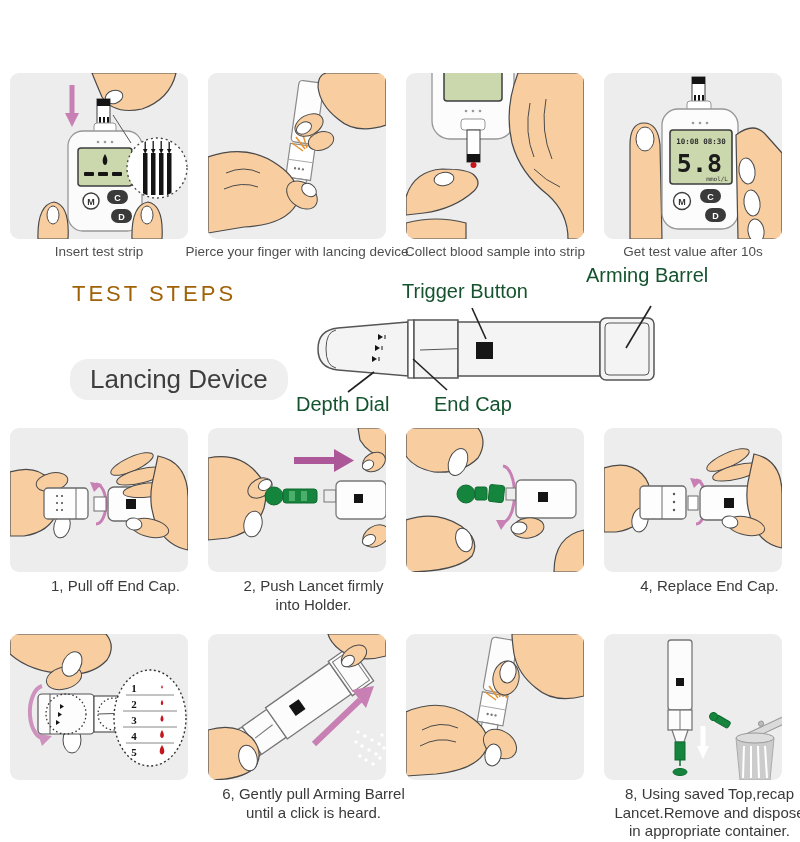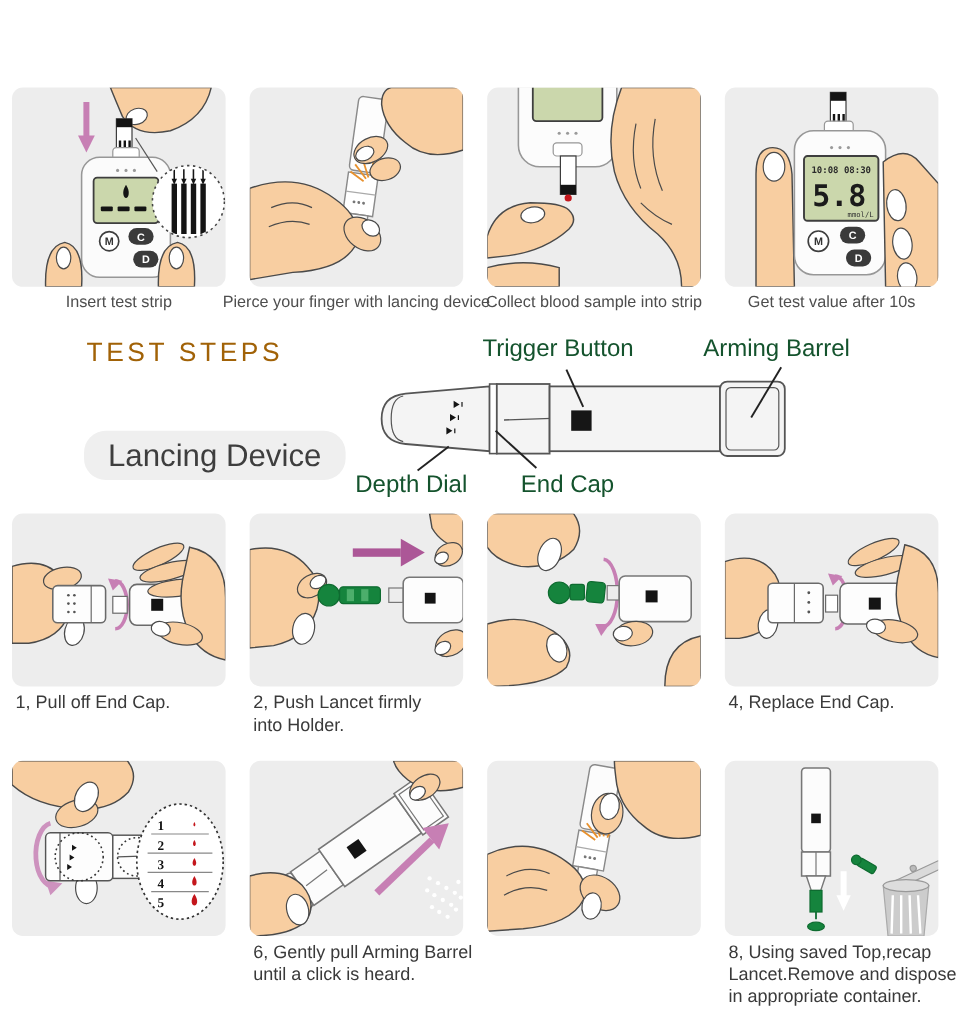--- a/index.html
+++ b/index.html
@@ -1,21 +1,21 @@
 <!DOCTYPE html>
 <html><head>
 <meta charset="utf-8">
 <style>
   html,body{margin:0;padding:0;background:#fff;}
   #stage{position:relative;width:800px;height:842px;background:#ffffff;overflow:hidden;
          font-family:"Liberation Sans",sans-serif;}
   .panel{position:absolute;background:#EDEDED;border-radius:9px;overflow:hidden;}
   .panel svg{display:block;width:100%;height:100%;}
   .cap{position:absolute;width:240px;font-size:13.5px;color:#4E4E4E;text-align:center;}
-  .scap{position:absolute;width:205px;font-size:15px;color:#3A3A3A;line-height:1.24;white-space:pre-line;}
+  .scap{position:absolute;width:205px;font-size:15px;color:#3A3A3A;line-height:1.24;white-space:pre-line;text-align:center;}
   .title{position:absolute;font-size:22px;color:#a16207;letter-spacing:3px;}
   .plabel{position:absolute;font-size:20px;color:#14532d;}
   .pill{position:absolute;background:#EFEFEF;border-radius:18px;padding:5px 20px;
         font-size:26px;color:#3E3E3E;}
   svg text{font-family:"Liberation Sans",sans-serif;}
   .seg{font-family:"DejaVu Sans Mono",monospace;}
   .serifn{font-family:"Liberation Serif",serif;font-weight:bold;}
 </style>
 </head>
 <body>
@@ -189,21 +189,21 @@
     </svg>
   </figure>
 
   <div class="cap" style="left:-21px;top:244px">Insert test strip</div>
   <div class="cap" style="left:177px;top:244px">Pierce your finger with lancing device</div>
   <div class="cap" style="left:375px;top:244px">Collect blood sample into strip</div>
   <div class="cap" style="left:573px;top:244px">Get test value after 10s</div>
 
   <div class="title" style="left:72px;top:281px">TEST STEPS</div>
   <div class="plabel" style="left:402px;top:280px">Trigger Button</div>
-  <div class="plabel" style="left:586px;top:280px">Arming Barrel</div>
+  <div class="plabel" style="left:586px;top:264px">Arming Barrel</div>
   <div class="pill" style="left:70px;top:359px">Lancing Device</div>
   <div class="plabel" style="left:296px;top:393px">Depth Dial</div>
   <div class="plabel" style="left:434px;top:393px">End Cap</div>
 
   <svg style="position:absolute;left:280px;top:272px" width="420" height="150" viewBox="0 0 420 150">
     <g>
       <path d="M128,50 L58,56 Q38,58 38,77 Q38,96 58,98 L128,104 Z" fill="#F4F4F4" stroke="#555" stroke-width="1.5"></path>
       <path d="M56,58 Q46,60 46,77 Q46,94 56,96" fill="none" stroke="#555" stroke-width="1"></path>
       <g fill="#141414">
         <polygon points="98,62 103,65 98,68"></polygon>

